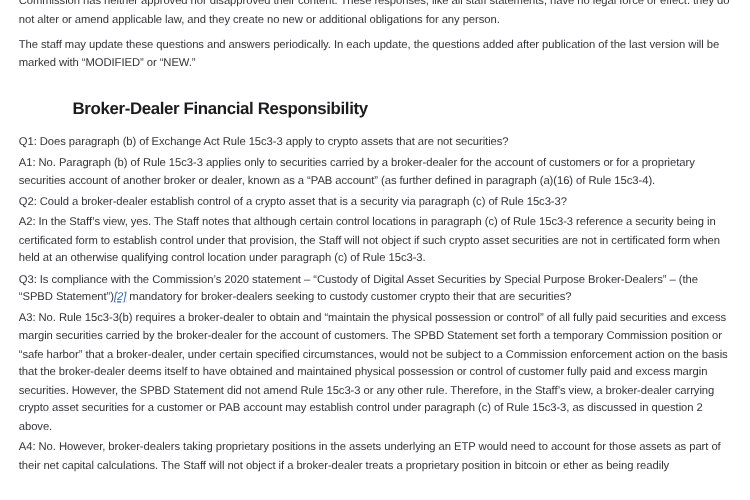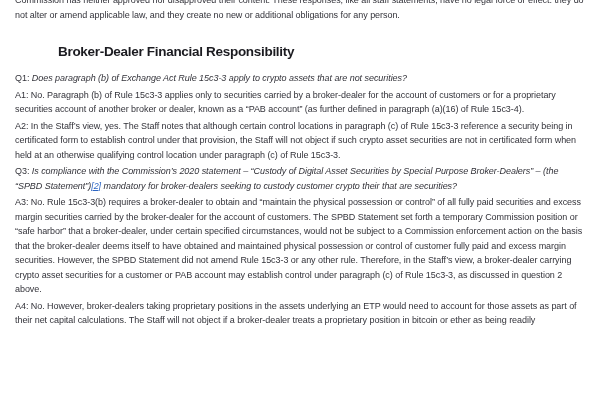--- a/index.html
+++ b/index.html
@@ -30,49 +30,53 @@
   .section-heading {
     font-size: 13.5px;
     line-height: 19px;
     font-weight: bold;
     letter-spacing: -0.3px;
     color: #1b1b20;
     margin: 20px 0 10px 0;
     padding-left: 43px;
   }
   .question .qa-text {
-    font-style: italic;
   }
   .footnote-link {
     color: #2d66c3;
     text-decoration: underline;
     font-style: italic;
     cursor: pointer;
   }
 </style>
 </head>
 <body>
 
 <div class="page">
 
   <p class="body-text">Commission has neither approved nor disapproved their content. These responses, like all staff statements, have no legal force or effect: they do not alter or amend applicable law, and they create no new or additional obligations for any person.</p>
 
+  <p class="body-text">The staff may update these questions and answers periodically. In each update, the questions added after publication of the last version will be marked with “MODIFIED” or “NEW.”</p>
 
   <h2 class="section-heading">Broker-Dealer Financial Responsibility</h2>
 
   <p class="body-text qa-para question">
     <span class="qa-label">Q1:</span>
     <span class="qa-text">Does paragraph (b) of Exchange Act Rule 15c3-3 apply to crypto assets that are not securities?</span>
   </p>
 
   <p class="body-text qa-para answer">
     <span class="qa-label">A1:</span>
     <span class="qa-text">No. Paragraph (b) of Rule 15c3-3 applies only to securities carried by a broker-dealer for the account of customers or for a proprietary securities account of another broker or dealer, known as a “PAB account” (as further defined in paragraph (a)(16) of Rule 15c3-4).</span>
   </p>
 
+  <p class="body-text qa-para question">
+    <span class="qa-label">Q2:</span>
+    <span class="qa-text">Could a broker-dealer establish control of a crypto asset that is a security via paragraph (c) of Rule 15c3-3?</span>
+  </p>
 
   <p class="body-text qa-para answer">
     <span class="qa-label">A2:</span>
     <span class="qa-text">In the Staff’s view, yes. The Staff notes that although certain control locations in paragraph (c) of Rule 15c3-3 reference a security being in certificated form to establish control under that provision, the Staff will not object if such crypto asset securities are not in certificated form when held at an otherwise qualifying control location under paragraph (c) of Rule 15c3-3.</span>
   </p>
 
   <p class="body-text qa-para question">
     <span class="qa-label">Q3:</span>
     <span class="qa-text">Is compliance with the Commission’s 2020 statement – “Custody of Digital Asset Securities by Special Purpose Broker-Dealers” – (the “SPBD Statement”)</span><a class="footnote-link">[2]</a><span class="qa-text"> mandatory for broker-dealers seeking to custody customer crypto their that are securities?</span>
   </p>

